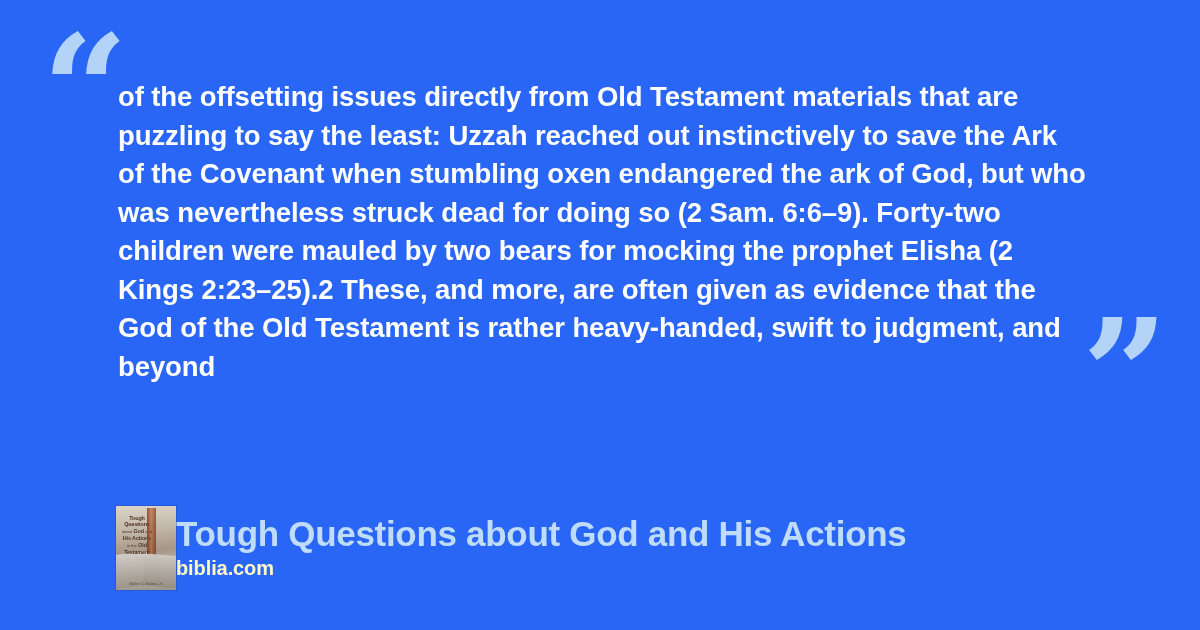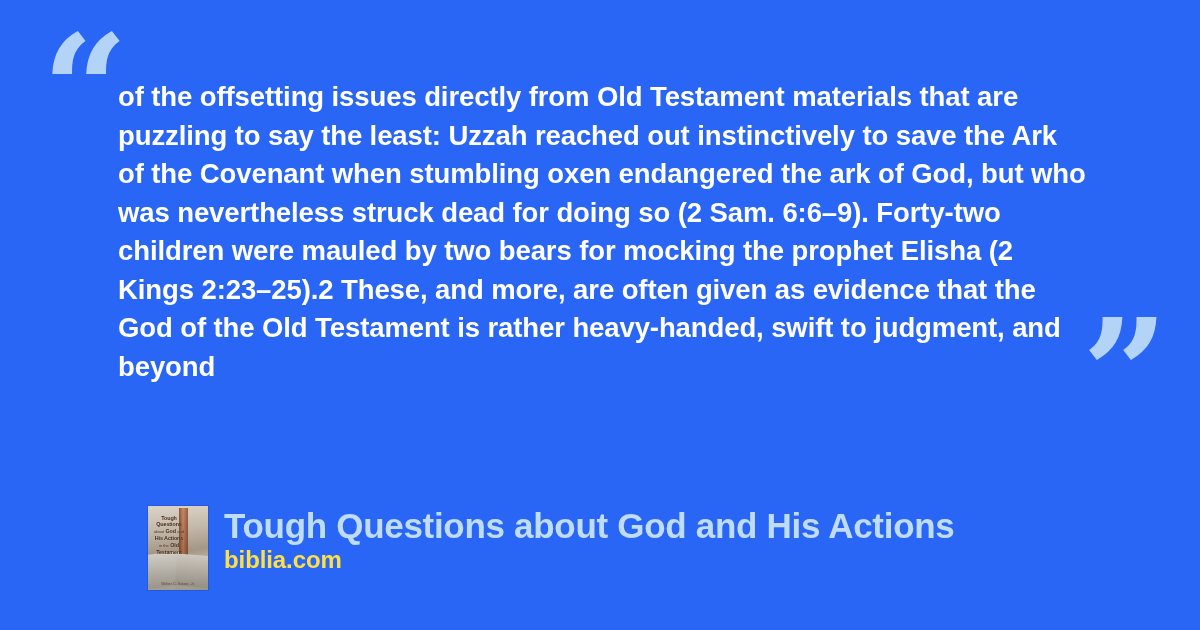--- a/index.html
+++ b/index.html
@@ -56,23 +56,21 @@
     line-height: 38.5px;
     letter-spacing: -0.1px;
   }
 
   
   .footer {
     position: absolute;
     left: 116px;
     bottom: 40px;
     display: flex;
-    align-items: flex-start;
-    gap: 16px;
-    margin-left: 32px;
+    align-items: center;
   }
 
   
   .book-cover {
     position: relative;
     width: 60px;
     height: 84px;
     background: #1b3f6b;
     overflow: hidden;
     flex: 0 0 auto;
@@ -156,24 +154,24 @@
   .footer-title {
     color: #bfdcfa;
     font-family: "Liberation Sans", sans-serif;
     font-weight: 700;
     font-size: 35px;
     line-height: 40px;
     letter-spacing: -0.3px;
     white-space: nowrap;
   }
   .footer-source {
-    color: #fde047;
-    font-family: "Liberation Sans", sans-serif;
-    font-weight: 700;
-    font-size: 24px;
+    color: #fef9c3;
+    font-family: "Liberation Sans", sans-serif;
+    font-weight: 700;
+    font-size: 20px;
     line-height: 26px;
     letter-spacing: -0.1px;
     margin-top: 1px;
   }
 </style>
 </head>
 <body>
 
 <div class="quote-card">
 

